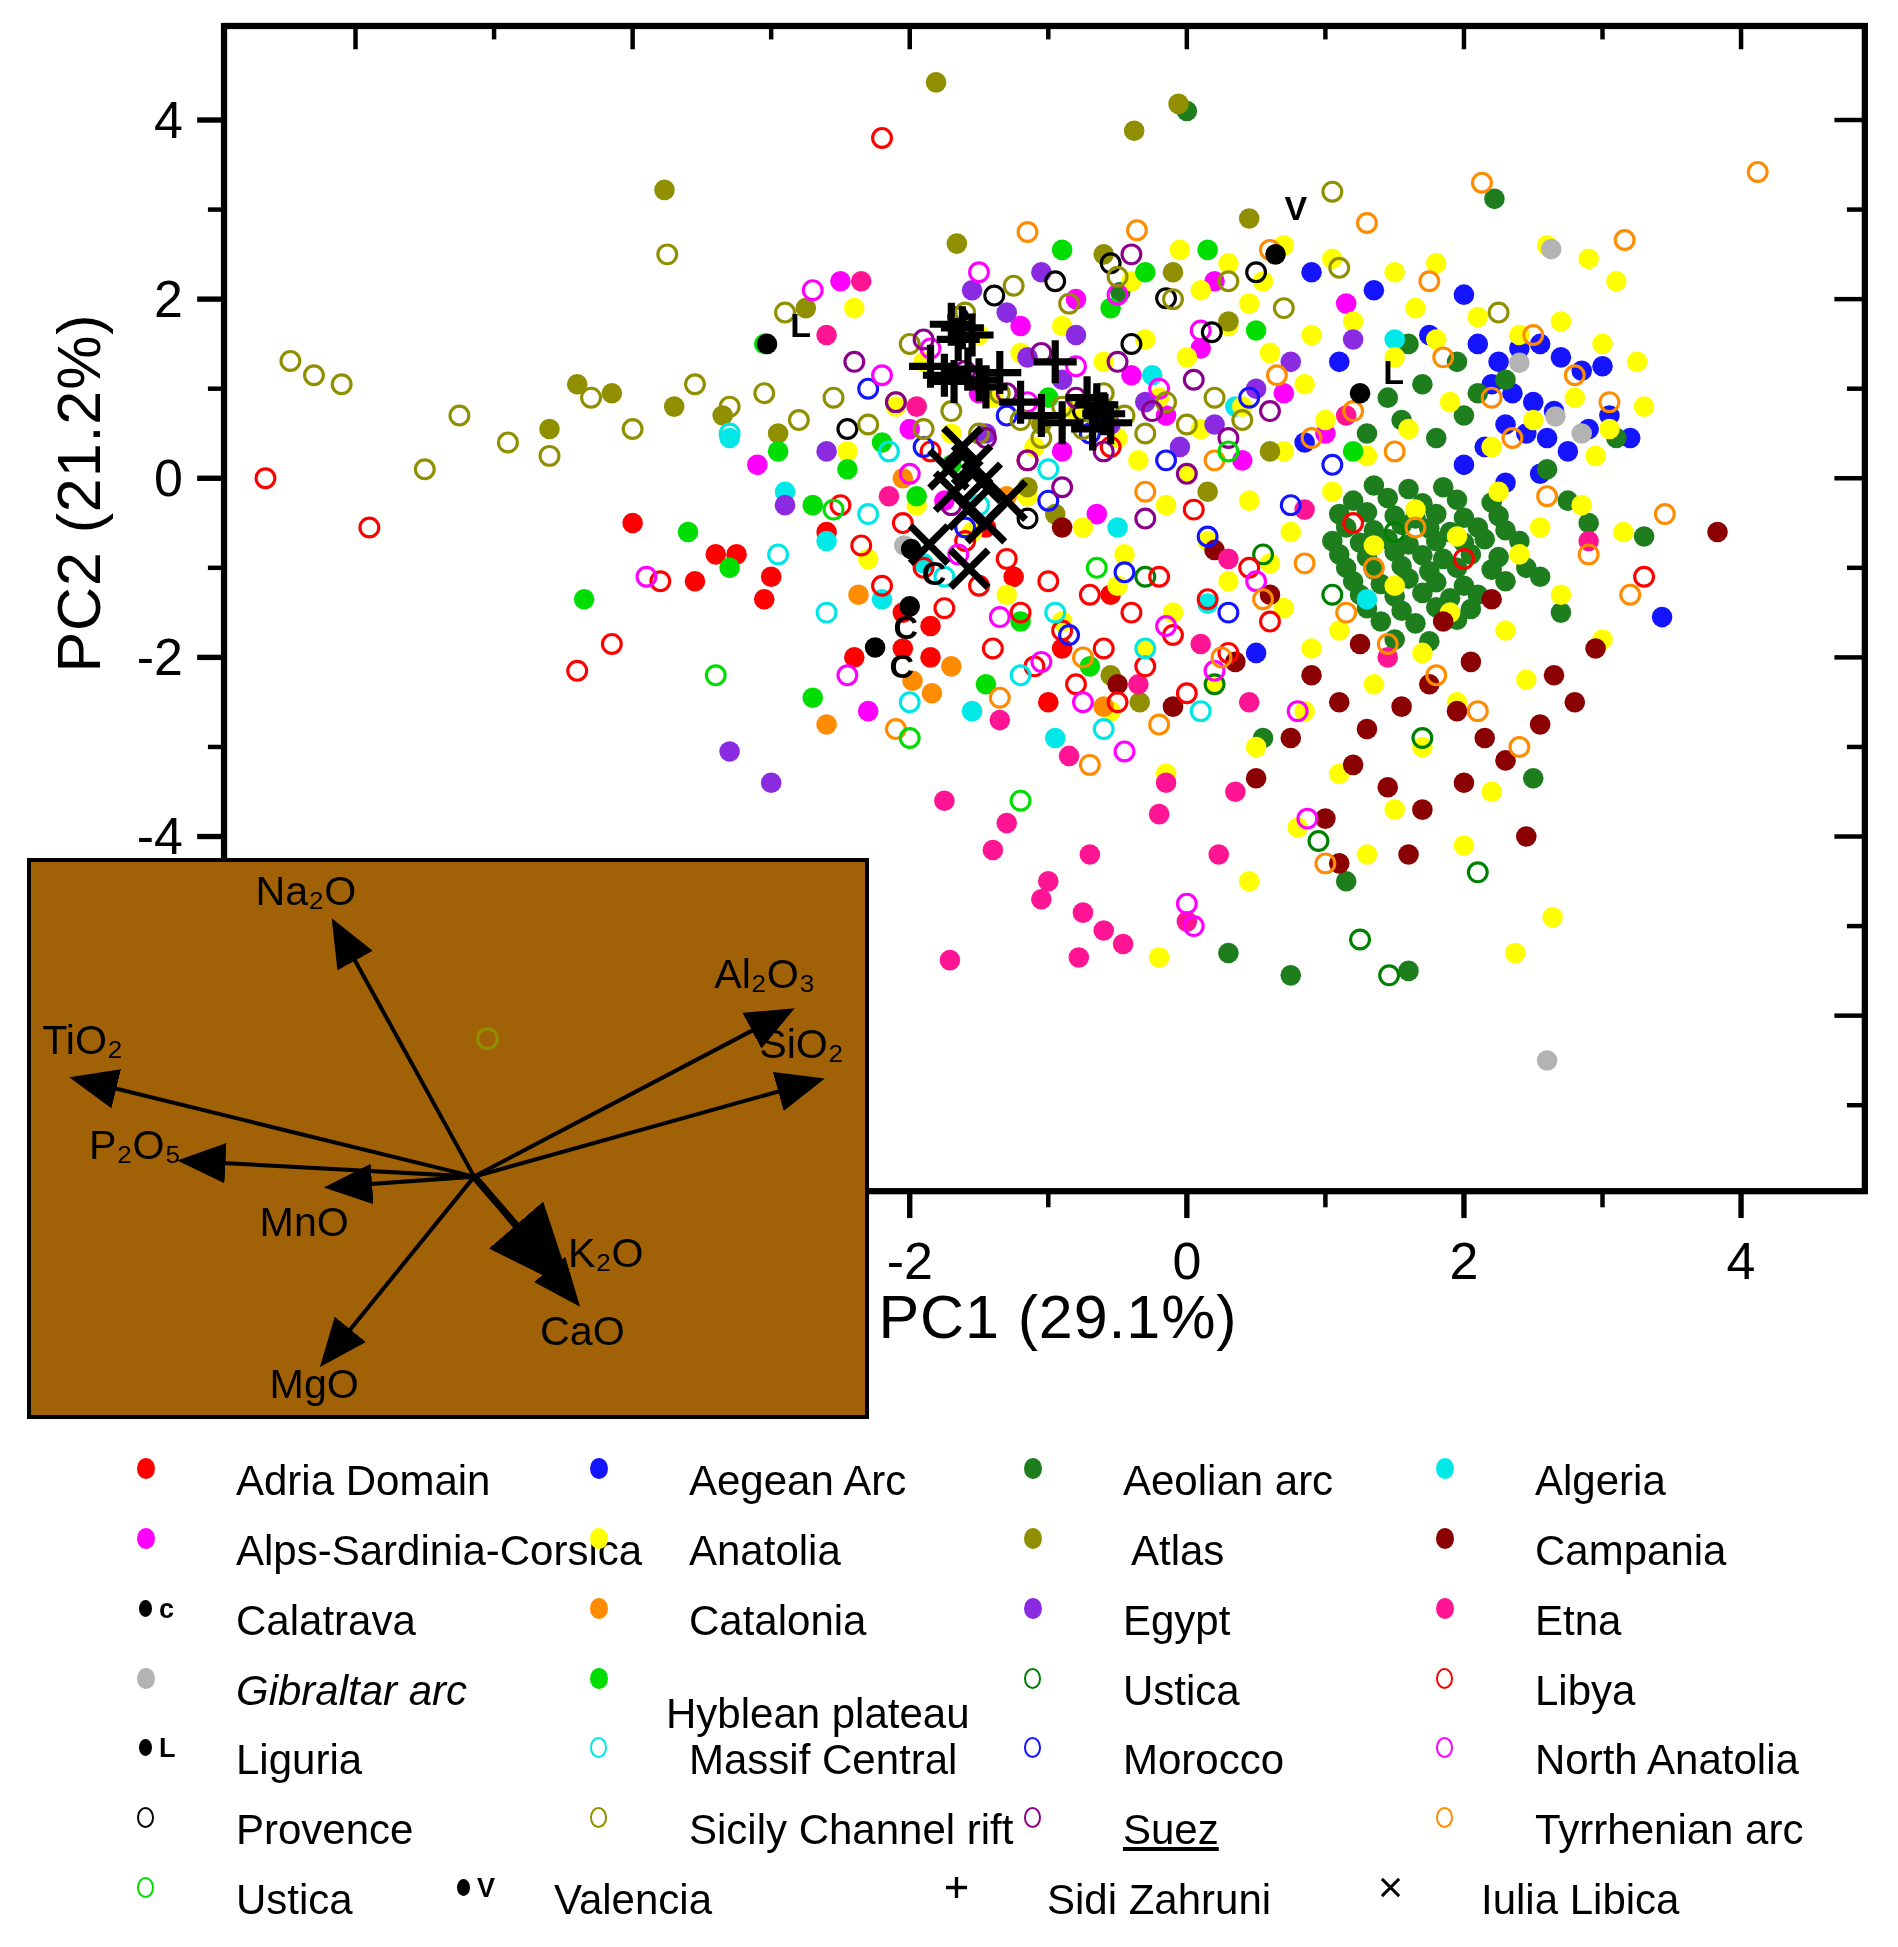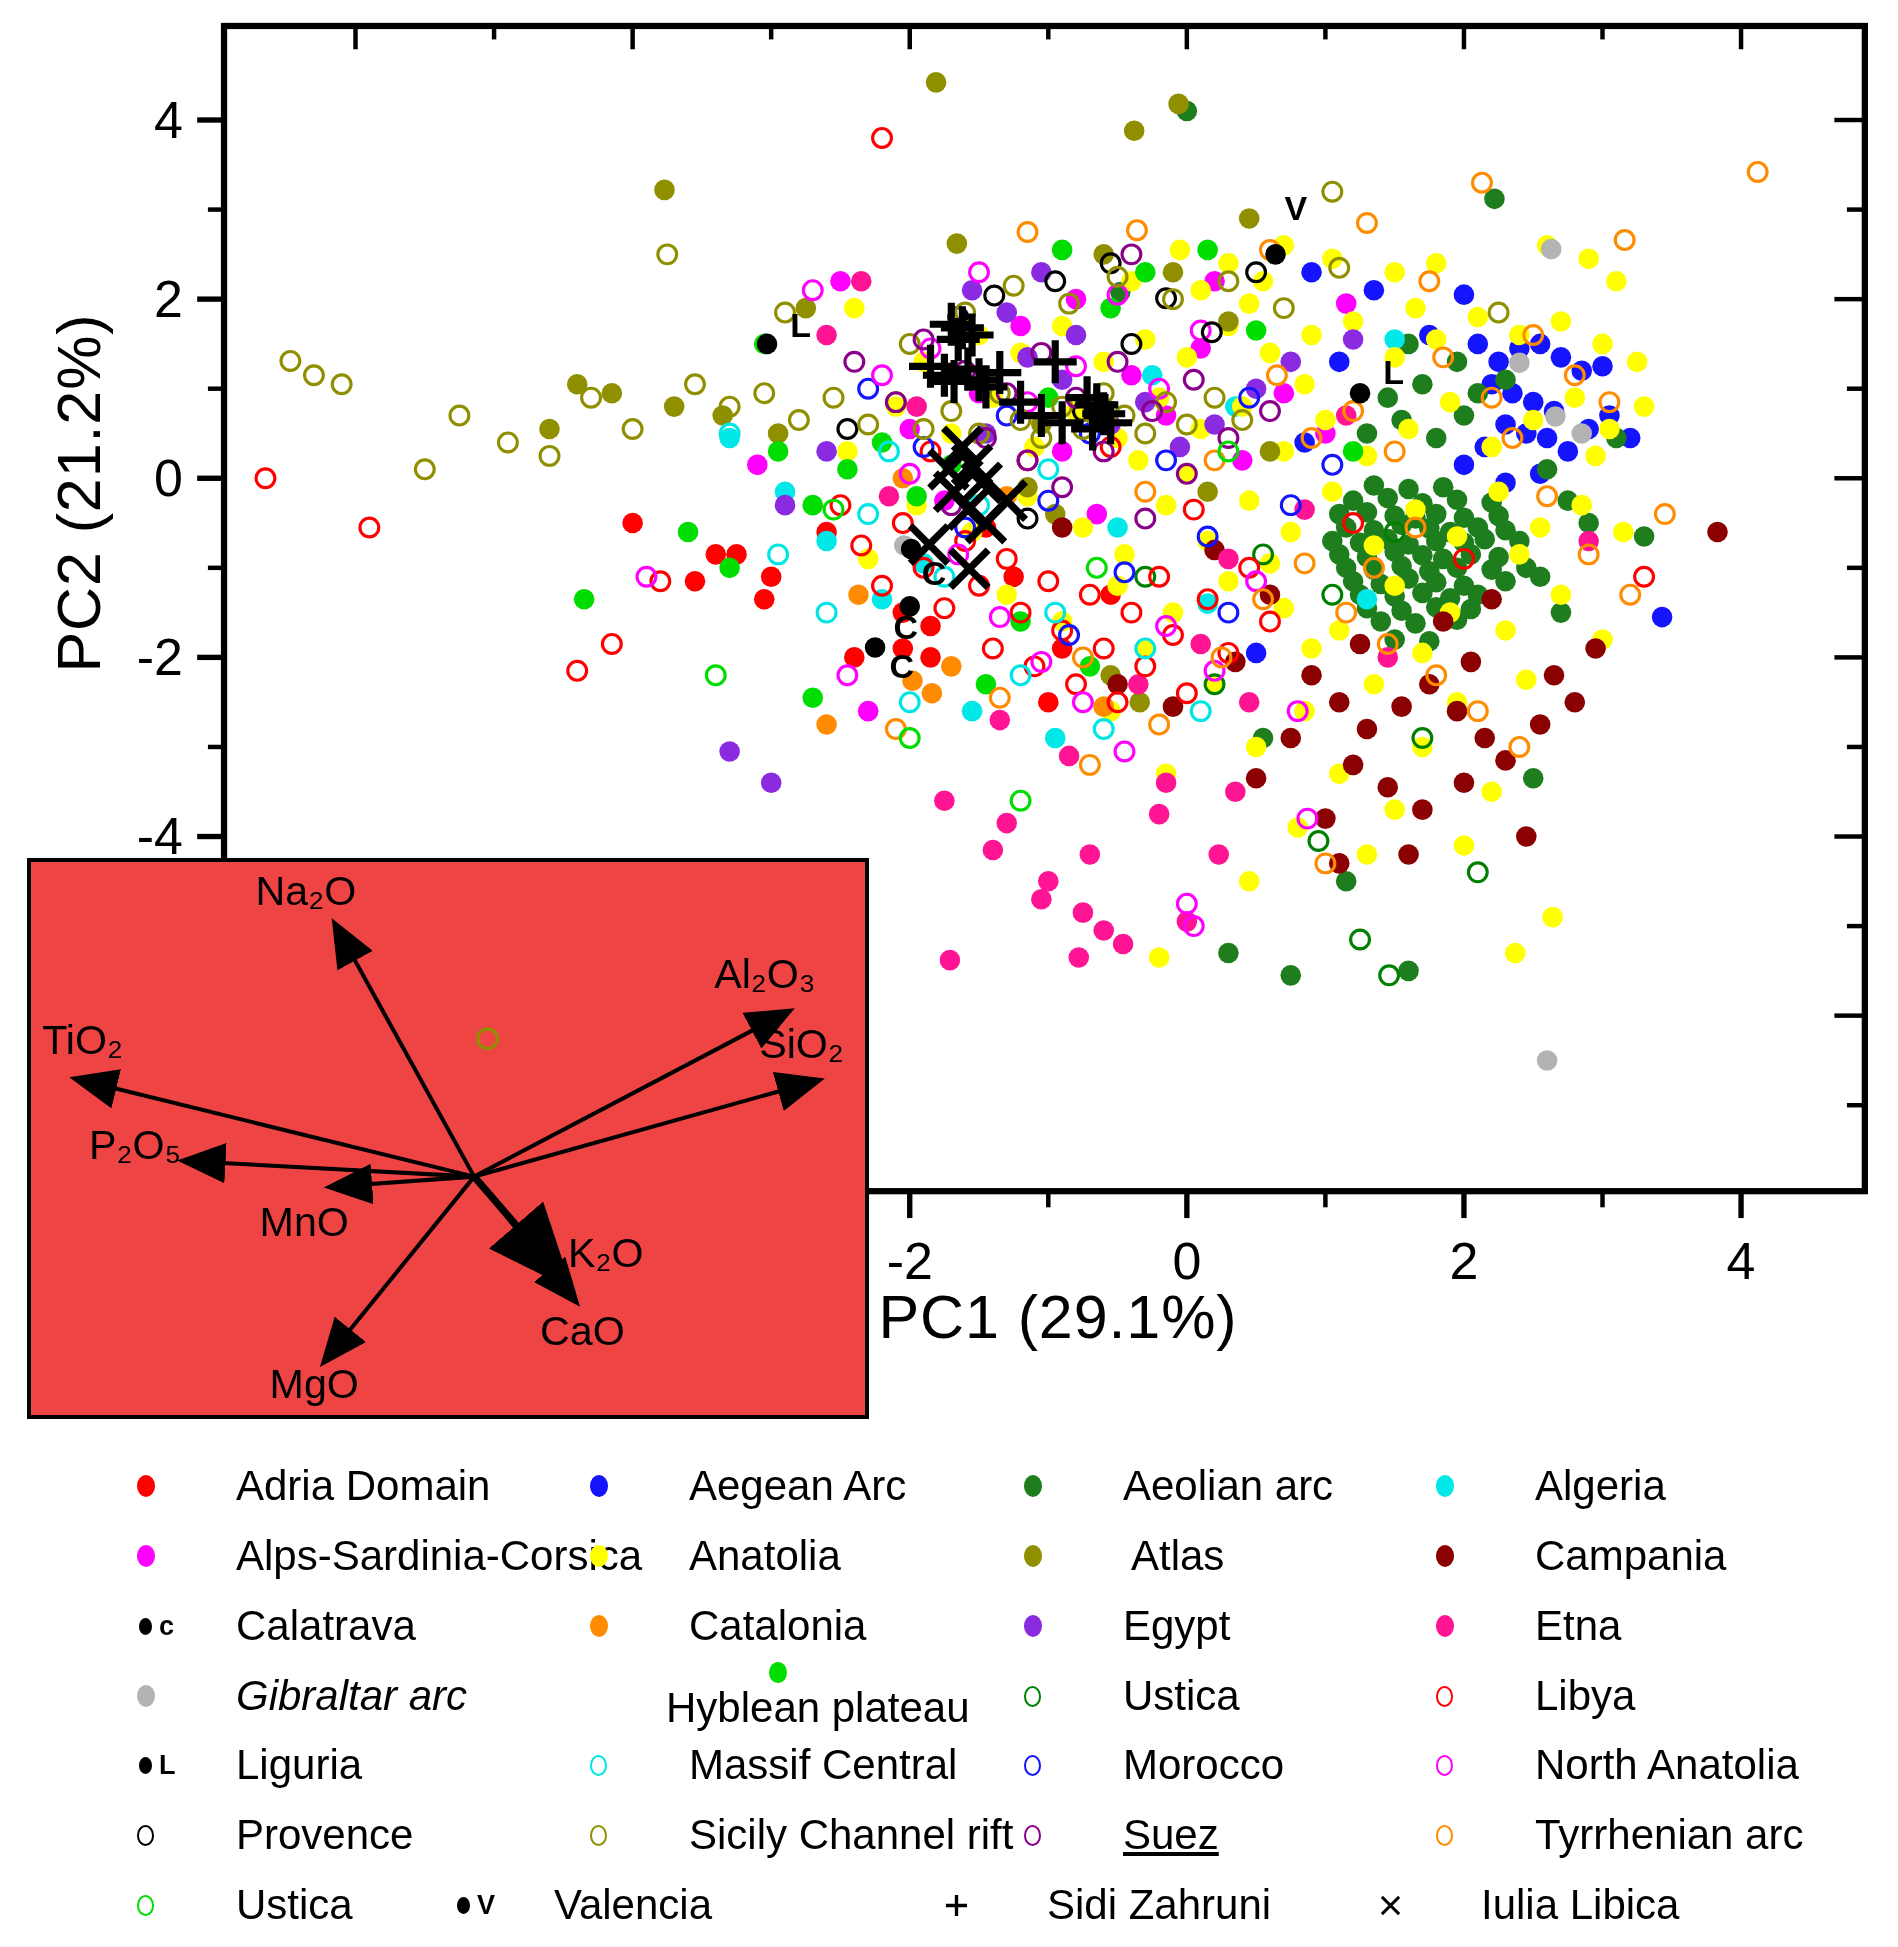--- a/index.html
+++ b/index.html
@@ -2,26 +2,26 @@
 <html style="font-size:14.3px"><head>
 <meta charset="utf-8">
 <style>
   html,body{margin:0;padding:0;background:#ffffff;}
   #figure{position:relative;width:1899px;height:1948px;background:#ffffff;overflow:hidden;
           font-family:"Liberation Sans",sans-serif;}
   #plot-svg{position:absolute;left:0;top:0;}
   .axis-title{position:absolute;color:#000;font-size:61px;letter-spacing:0.9px;}
   #x-title{left:1058px;top:1282px;transform:translateX(-50%);}
   #y-title{left:79px;top:493px;transform:translate(-50%,-50%) rotate(-90deg);white-space:nowrap;}
-  #inset{position:absolute;left:27px;top:858px;width:842px;height:561px;background:#ef4444;
+  #inset{position:absolute;left:27px;top:858px;width:842px;height:561px;background:#a16207;
          border:4.5px solid #000;box-sizing:border-box;padding-left:21px;}
   #inset svg{position:absolute;left:0;top:0;}
   #legend{position:absolute;left:0;top:1451px;width:1899px;height:497px;}
   .legend-row{position:absolute;left:0;width:1899px;height:70px;}
-  .legend-entry{position:absolute;top:0;height:70px;display:flex;align-items:center;}
+  .legend-entry{position:absolute;top:6px;height:70px;display:flex;align-items:flex-start;}
   .legend-label{font-size:42px;color:#000;margin-left:79px;white-space:nowrap;}
   .lm-wrap{position:relative;width:23px;height:23px;flex:0 0 23px;display:flex;align-items:center;justify-content:center;}
   .lm-dot{width:18px;height:21.5px;border-radius:50%;}
   .lm-open{width:13.4px;height:17px;border-radius:50%;border-width:2.7px;border-style:solid;background:transparent;}
   .lm-letter{position:absolute;left:25px;top:50%;transform:translateY(-50%);font-size:27px;font-weight:600;color:#000;}
 </style>
 </head>
 <body>
 
 <div id="figure">

